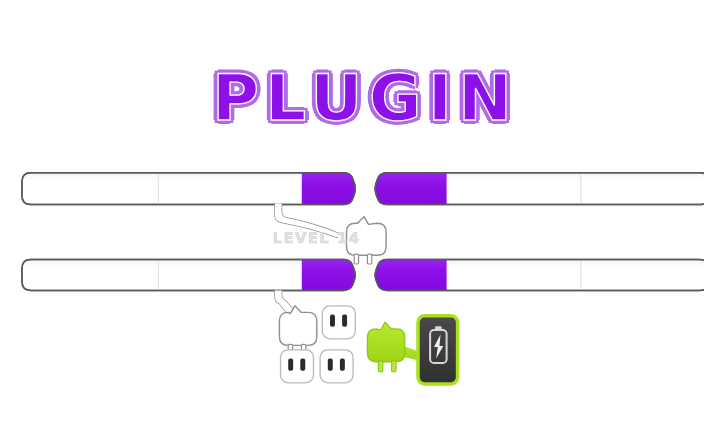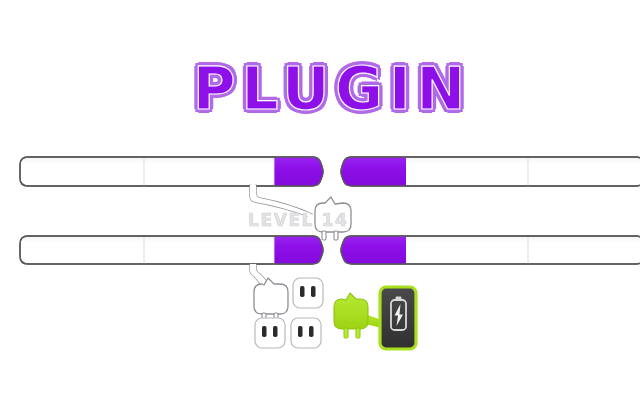--- a/index.html
+++ b/index.html
@@ -47,21 +47,21 @@
     color:#8d10e8;
     -webkit-text-stroke:1.2px #ffffff;
     white-space:nowrap;
   }
 
   
   .level-label{
     position:absolute;
     left:236px; top:210px;
     font-family:"DejaVu Sans", sans-serif;
-    font-size:17px;
+    font-size:13px;
     font-weight:bold;
     letter-spacing:1.6px;
     color:#e3e3e6;
     -webkit-text-stroke:0.6px #d2d2d6;
     white-space:nowrap;
     user-select:none;
   }
 </style>
 </head>
 <body style="background: rgb(255, 255, 255);">

